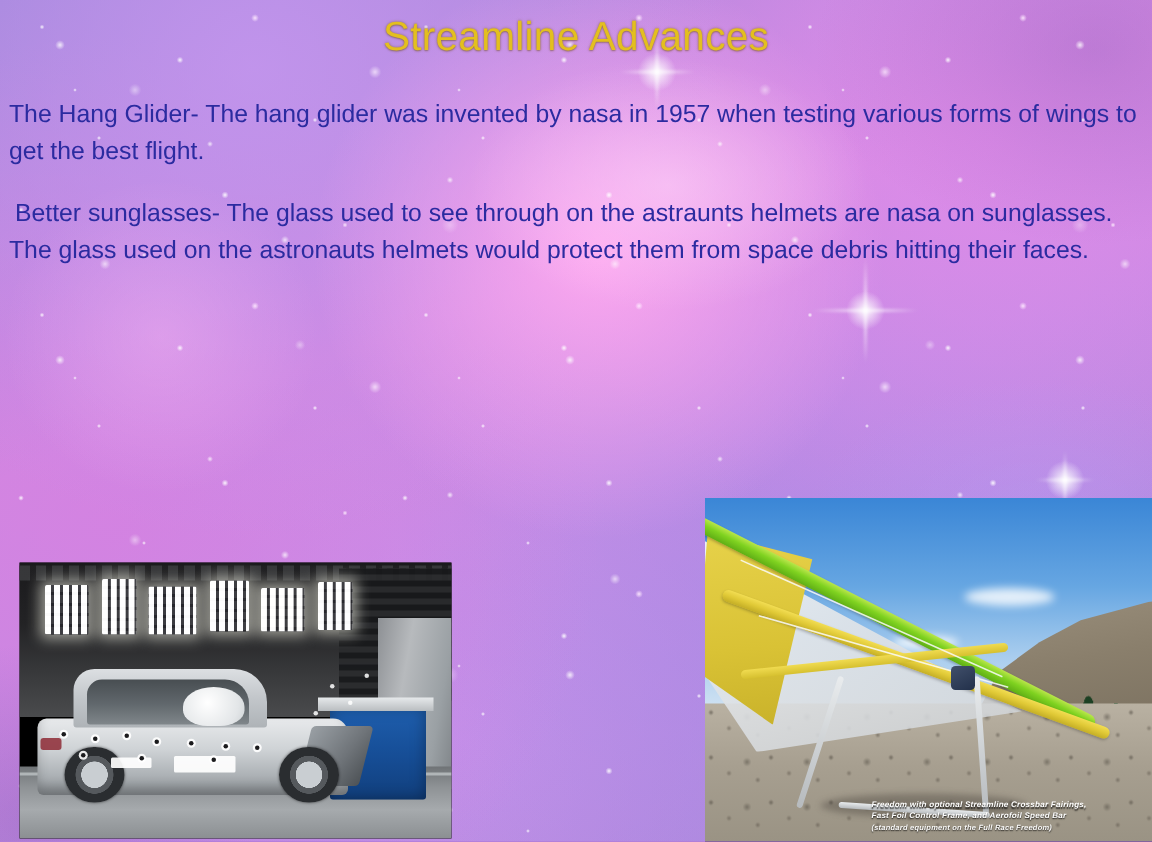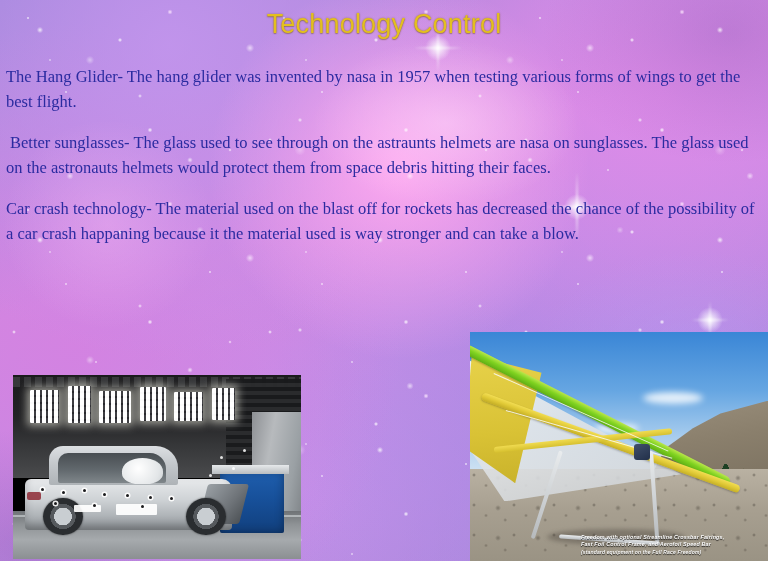--- a/index.html
+++ b/index.html
@@ -84,21 +84,21 @@
     position:absolute;top:8px;left:0;width:768px;text-align:center;
     font-size:27px;line-height:32px;color:#e3bf1f;
     text-shadow:0 0 2px rgba(120,90,0,.55), 0 1px 1px rgba(90,60,0,.35);
     letter-spacing:.2px;
   }
   
   .body-text{
     position:absolute;left:6px;top:64px;width:752px;
     color:#2b2ba0;font-size:16.5px;line-height:25px;
   }
-  .body-text p{margin:0 0 16px 0;font-family:Liberation Serif, serif;}
+  .body-text p{margin:0 0 16px 0;}
   .body-text p.indent{text-indent:4px;}
 
   
   .photo{position:absolute;overflow:hidden;background:#000;}
   
   #car-photo{left:13px;top:375px;width:288px;height:184px;}
   .cc-wall{position:absolute;left:0;top:0;width:100%;height:56%;
     background:linear-gradient(180deg,#1a1a1c 0%,#232325 40%,#37383a 70%,#4a4b4d 100%);}
   .cc-truss{position:absolute;left:0;top:2px;width:100%;height:10px;
     background:repeating-linear-gradient(90deg,#3a3b3d 0 7px,#202022 7px 11px);opacity:.9;}
@@ -218,26 +218,25 @@
   <div class="flare" style="left:540px;top:170px;width:74px;height:74px;">
       <span class="core"></span>
     </div>
   <div class="flare" style="left:412px;top:22px;width:52px;height:52px;">
       <span class="core"></span>
     </div>
   <div class="flare" style="left:690px;top:300px;width:40px;height:40px;">
       <span class="core"></span>
     </div>
 
-  <div class="title">Technology Control</div>
+  <div class="title">Streamline Advances</div>
 
   <div class="body-text">
     <p>The Hang Glider- The hang glider was invented by nasa in 1957 when testing various forms of wings to get the best flight.</p>
     <p class="indent"> Better sunglasses- The glass used to see through on the astraunts helmets are nasa on sunglasses. The glass used on the astronauts helmets would protect them from space debris hitting their faces.</p>
-    <p>Car crash technology- The material used on the blast off for rockets has decreased the chance of the possibility of a car crash happaning because it the material used is way stronger and can take a blow.</p>
   </div>
 
   <div class="photo" id="car-photo">
     <div class="cc-wall"></div>
     <div class="cc-truss"></div>
     <div class="cc-rightrig"></div>
     <div class="cc-lights">
       <span class="cc-lamp" style="left:6%;top:14%;width:10%;height:62%;"></span>
       <span class="cc-lamp" style="left:19%;top:6%;width:8%;height:70%;"></span>
       <span class="cc-lamp" style="left:30%;top:16%;width:11%;height:60%;"></span>

